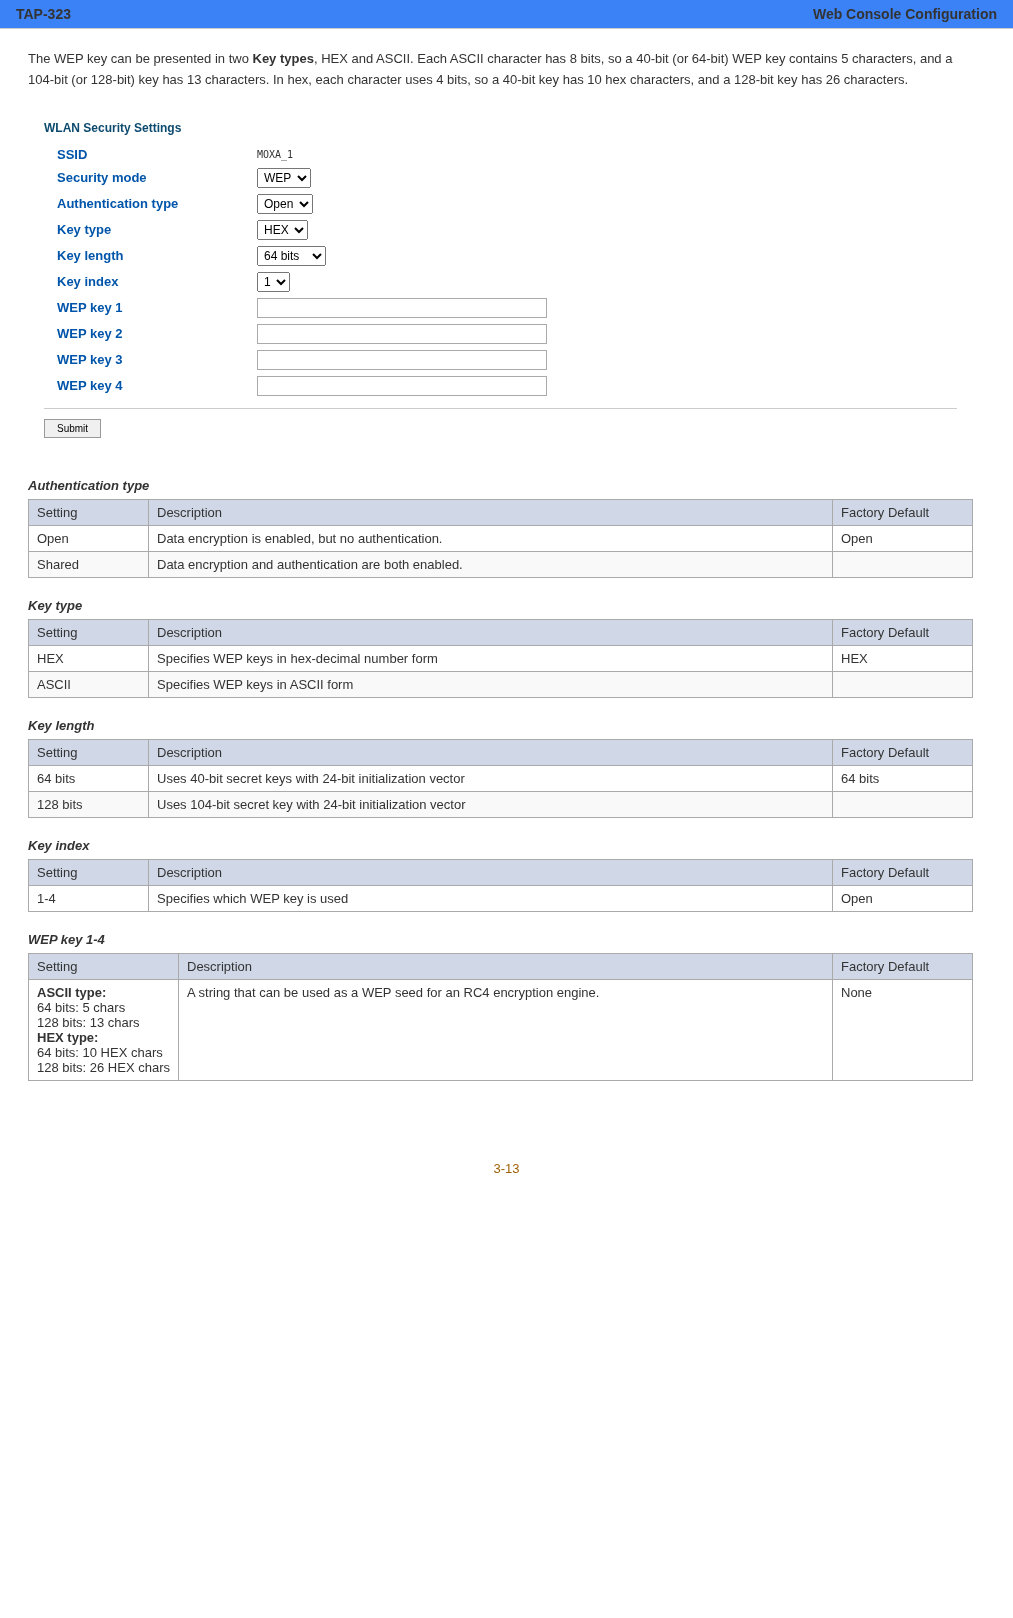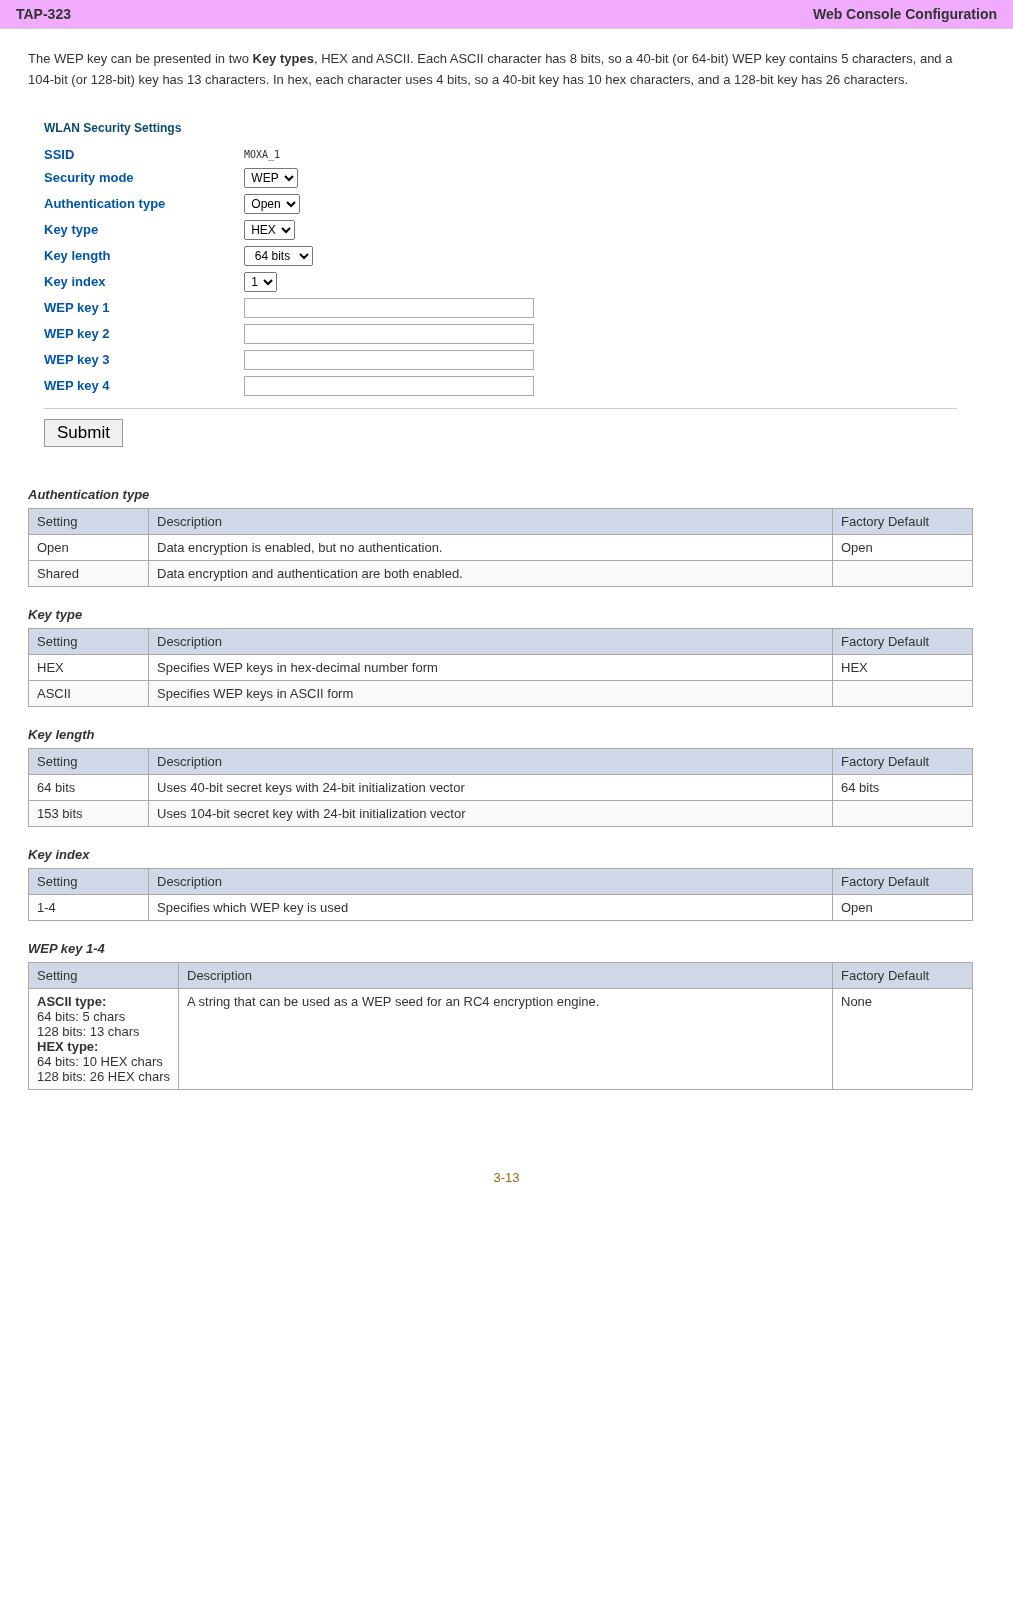--- a/index.html
+++ b/index.html
@@ -9,21 +9,21 @@
       color: #333;
       background: #fff;
       width: 1013px;
     }
     .header {
       display: flex;
       justify-content: space-between;
       align-items: center;
       padding: 6px 16px;
       border-bottom: 1px solid #ccc;
-      background: #f0abfc;
+      background: #3b82f6;
     }
     .header-left {
       font-weight: bold;
       font-size: 14px;
     }
     .header-right {
       font-weight: bold;
       font-size: 14px;
     }
     .content {
@@ -50,48 +50,48 @@
     .form-row {
       display: flex;
       align-items: center;
       margin-bottom: 6px;
     }
     .form-label {
       color: #0055aa;
       font-weight: bold;
       width: 200px;
       font-size: 13px;
+      margin-left: 13px;
     }
     .form-value {
       font-size: 13px;
     }
     .form-value select {
       font-size: 12px;
       padding: 1px 2px;
-      text-align: center;
     }
     .form-value input[type="text"] {
       width: 290px;
       height: 20px;
       border: 1px solid #aaa;
       padding: 1px 3px;
       font-size: 12px;
     }
     .ssid-value {
       font-family: monospace;
       font-size: 10px;
     }
     .submit-area {
       margin-top: 12px;
       border-top: 1px solid #ccc;
       padding-top: 10px;
     }
     .submit-btn {
       padding: 3px 12px;
-      font-size: 17px;
+      font-size: 10px;
       border: 1px solid #999;
       background: #f0f0f0;
       cursor: pointer;
     }
     
     .table-section {
       margin-bottom: 20px;
     }
     .table-section-title {
       font-style: italic;
@@ -294,21 +294,21 @@
           <th>Factory Default</th>
         </tr>
       </thead>
       <tbody id="key-length-tbody">
       <tr>
             <td style="width: 120px;">64 bits</td>
             <td>Uses 40-bit secret keys with 24-bit initialization vector</td>
             <td style="width: 140px;">64 bits</td>
           </tr>
           <tr>
-            <td style="width: 120px;">153 bits</td>
+            <td style="width: 120px;">128 bits</td>
             <td>Uses 104-bit secret key with 24-bit initialization vector</td>
             <td style="width: 140px;"></td>
           </tr>
         </tbody>
     </table>
   </div>
 
   <div class="table-section">
     <div class="table-section-title">Key index</div>
     <table>

